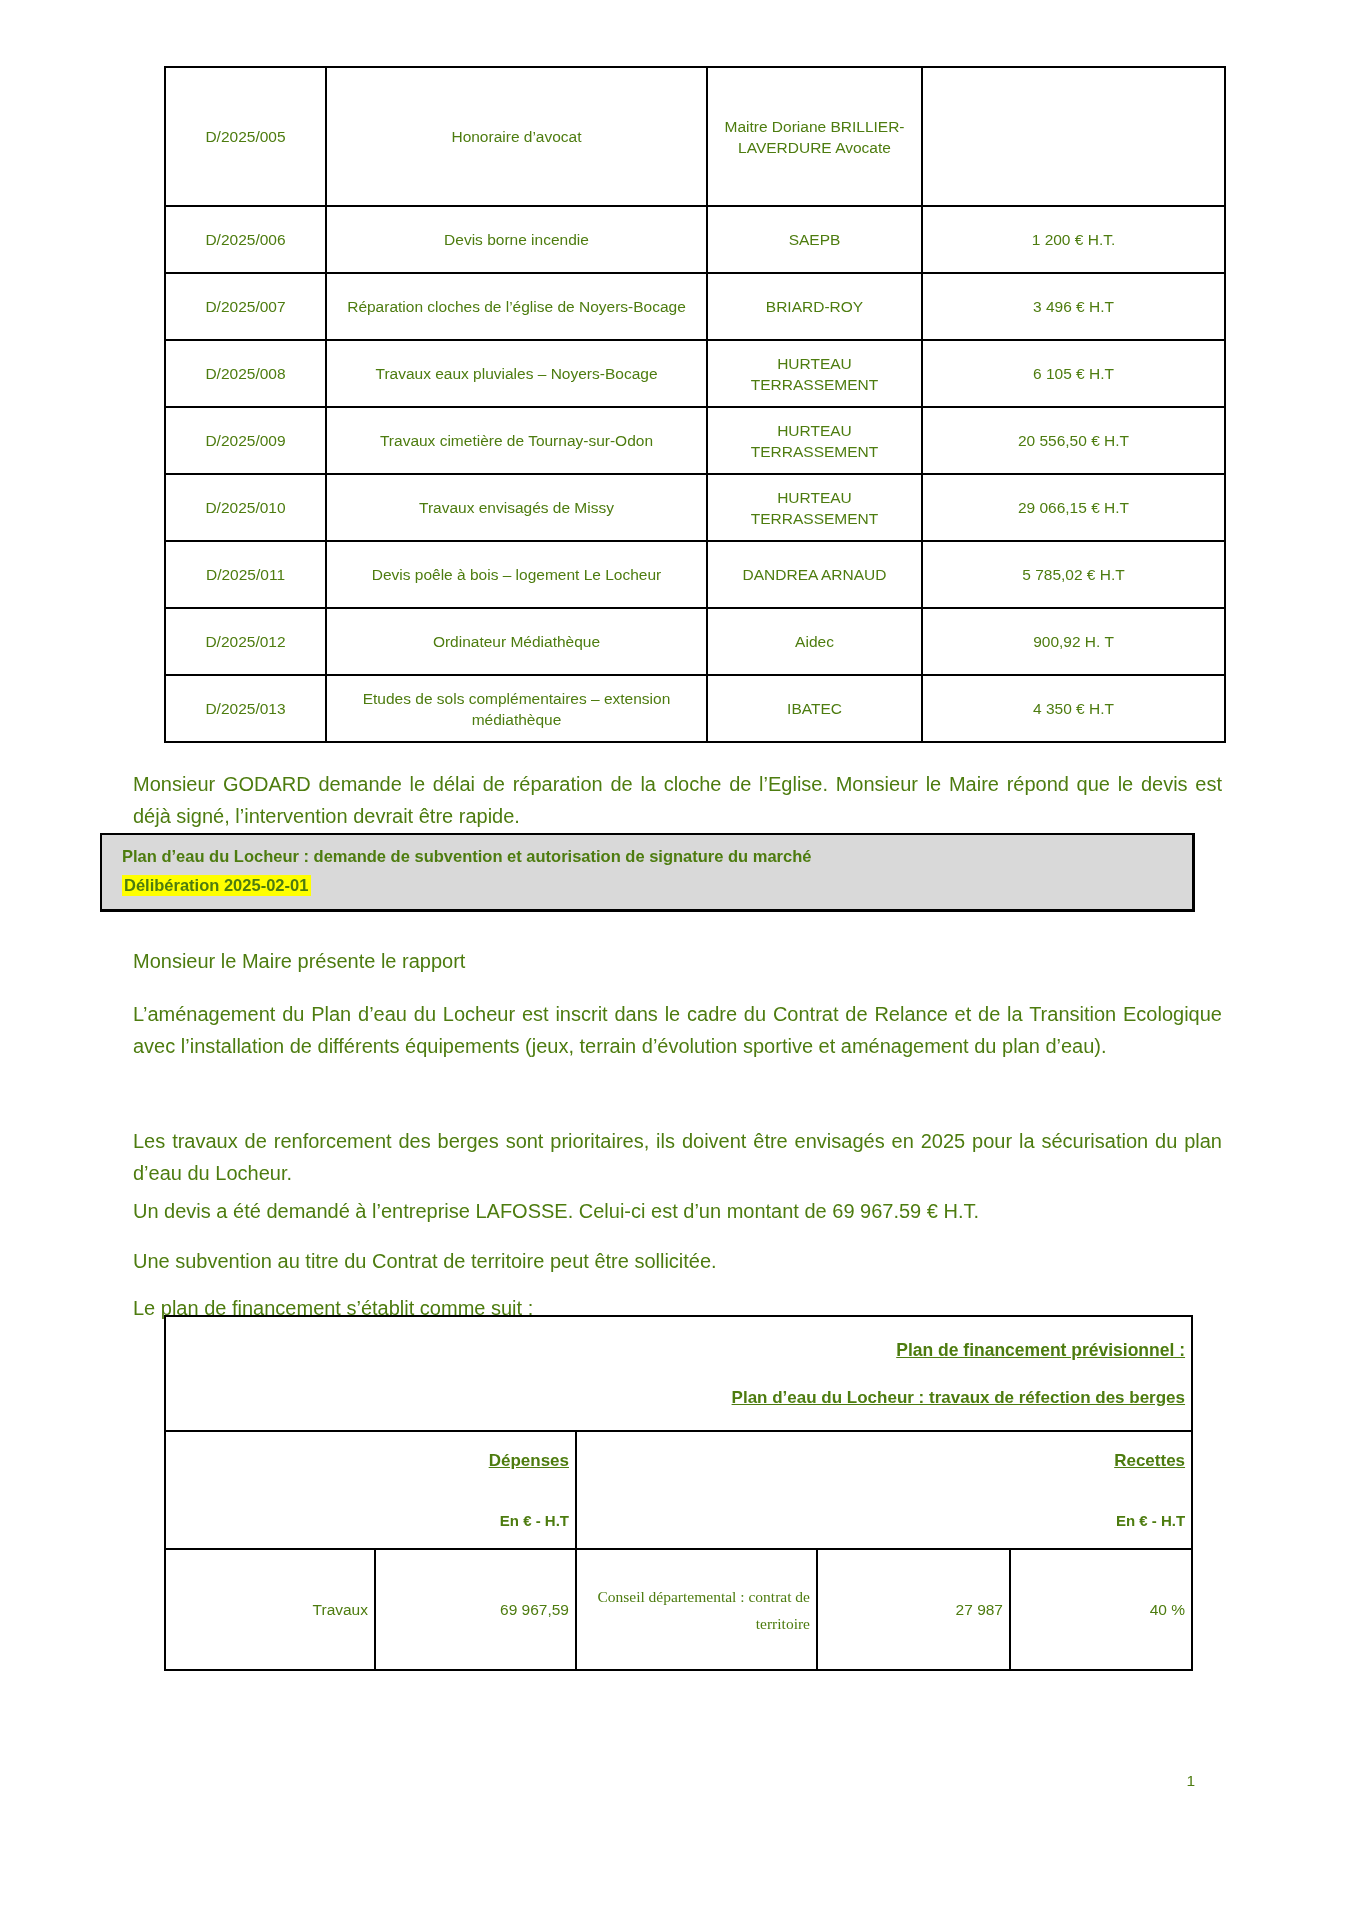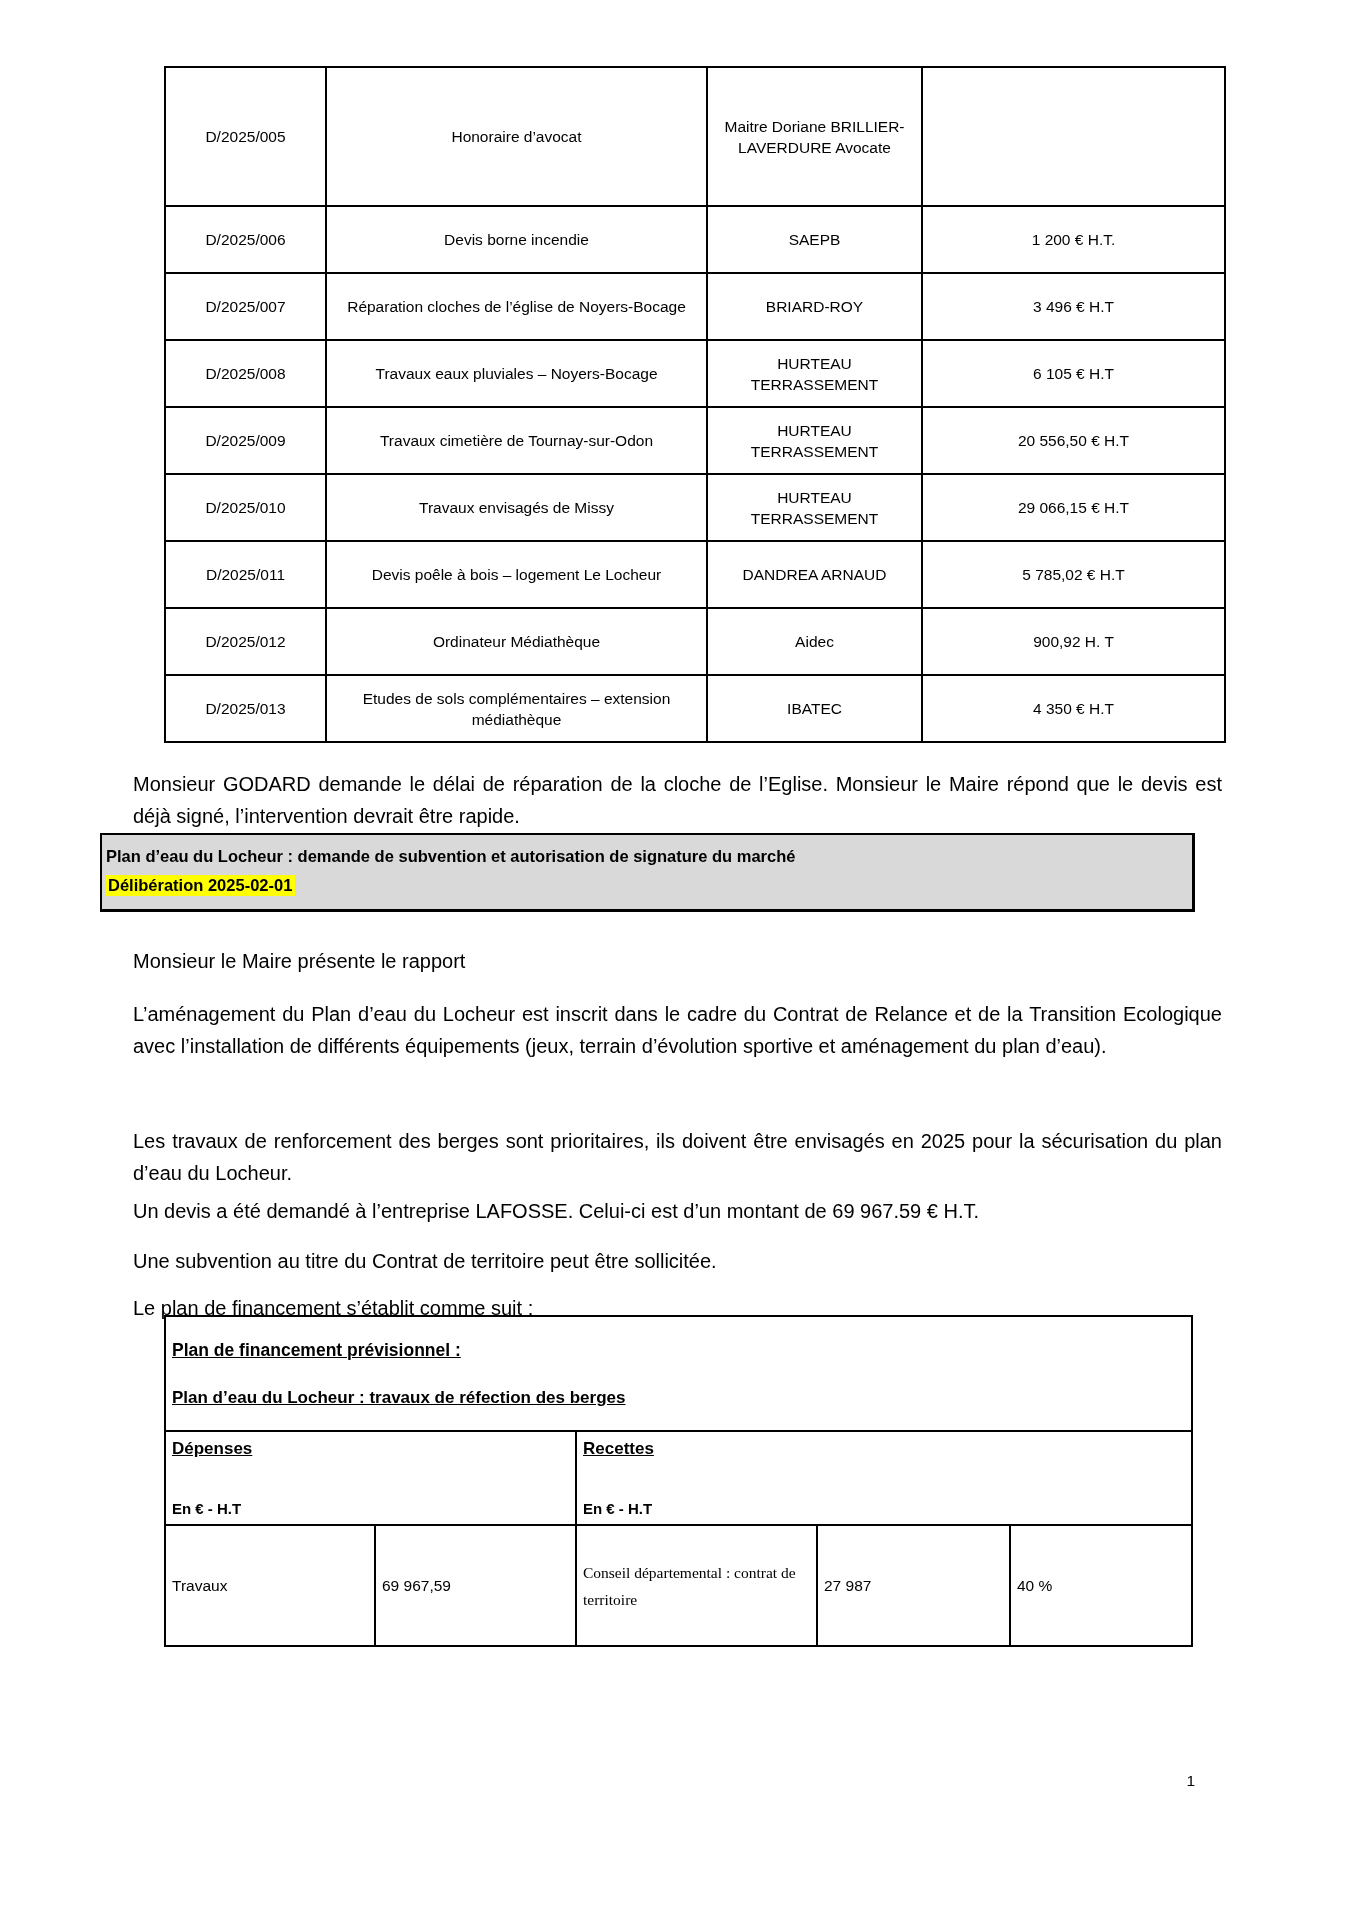--- a/index.html
+++ b/index.html
@@ -1,21 +1,21 @@
 <!DOCTYPE html>
 <html lang="fr"><head>
 <meta charset="utf-8">
 <style>
   html,body{margin:0;padding:0;background:#ffffff;}
   .page{
     position:relative;
     width:1357px;height:1920px;
     background:#ffffff;
     font-family:"Liberation Sans",sans-serif;
-    color:#000000;
+    color:#4d7c0f;
     overflow:hidden;
   }
   
   .decisions-table{
     position:absolute;left:164px;top:66px;
     width:1060px;border-collapse:collapse;table-layout:fixed;
     font-size:15.5px;line-height:21px;
   }
   .decisions-table td{
     border:2px solid #000;
@@ -31,37 +31,37 @@
     font-size:20px;line-height:32px;
     text-align:justify;
   }
   .para.single{text-align:left;}
   
   .section-header{
     position:absolute;left:100px;top:833px;
     width:1095px;box-sizing:border-box;
     background:#d9d9d9;
     border:solid #000;border-width:2px 3px 3px 2px;
-    padding:7px 12px 9px 4px;
+    padding:7px 12px 9px 20px;
     font-weight:bold;font-size:16.5px;line-height:29px;
   }
   .section-header .hl{
     background:#ffff00;
     padding:1px 3px 2px 2px;
   }
   
   .fin-table{
     position:absolute;left:164px;top:1315px;
     width:1027px;border-collapse:collapse;table-layout:fixed;
     font-size:15.5px;line-height:27px;
   }
   .fin-table td{
     border:2px solid #000;
-    text-align:left;vertical-align:middle;
-    padding:4px 6px;overflow:hidden;
+    text-align:right;vertical-align:middle;
+    padding:16px 6px;overflow:hidden;
   }
   .fin-title-row{height:115px;}
   .fin-head-row{height:62px;}
   .fin-row-1{height:121px;margin-top:37px;}
   .fin-row-2{height:119px;}
   .fin-title1{
     font-weight:bold;text-decoration:underline;
     font-size:17.5px;margin-bottom:20px;
   }
   .fin-title2{

